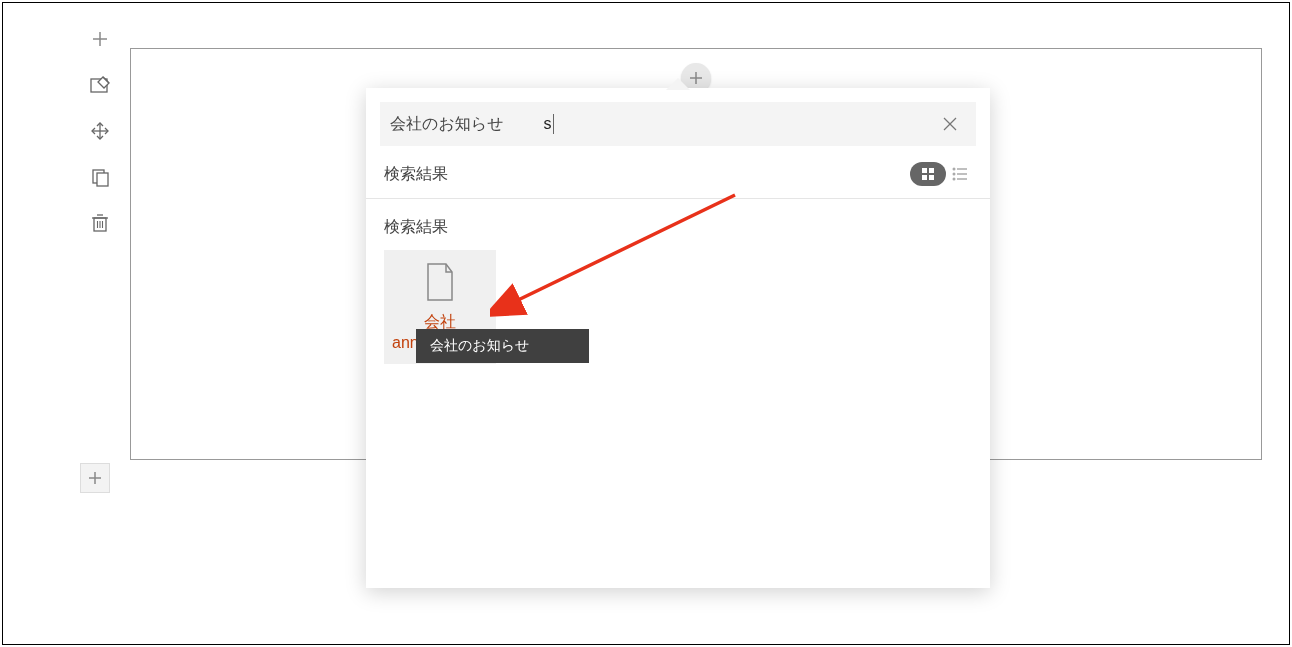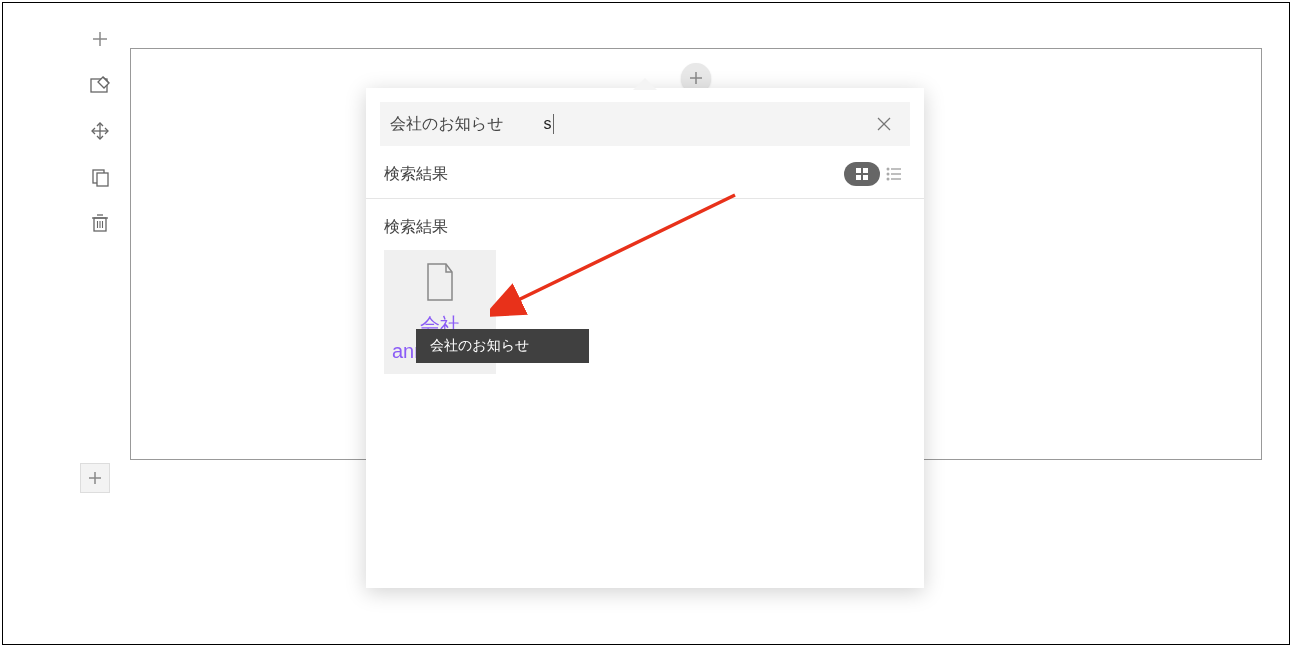--- a/index.html
+++ b/index.html
@@ -87,21 +87,21 @@
       display: flex;
       align-items: center;
       justify-content: center;
       cursor: pointer;
       color: #888;
     }
     .popover {
       position: absolute;
       left: 366px;
       top: 88px;
-      width: 558px;
+      width: 624px;
       height: 500px;
       background: #fff;
       box-shadow: 0 4px 20px rgba(0,0,0,0.18);
       display: flex;
       flex-direction: column;
     }
     .popover-caret {
       position: absolute;
       top: -10px;
       left: 50%;
@@ -206,22 +206,22 @@
       text-align: center;
       position: relative;
     }
     .file-icon {
       width: 32px;
       height: 40px;
       margin: 0 auto 10px auto;
       display: block;
     }
     .result-title {
-      font-size: 20px;
-      color: #8b5cf6;
+      font-size: 16px;
+      color: #c2410c;
       line-height: 1.3;
       white-space: nowrap;
       overflow: hidden;
       text-overflow: ellipsis;
     }
     .tooltip {
       position: absolute;
       left: 50px;
       top: 130px;
       background: #404040;

